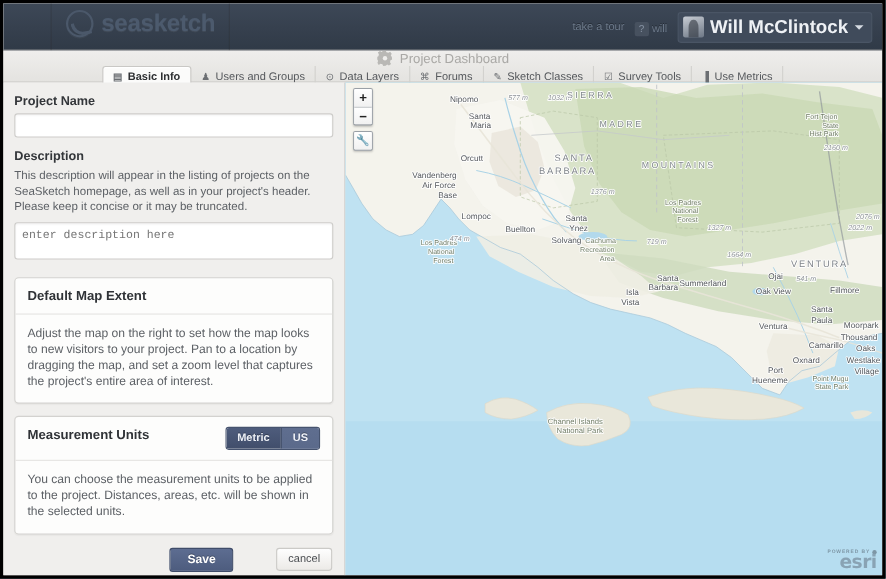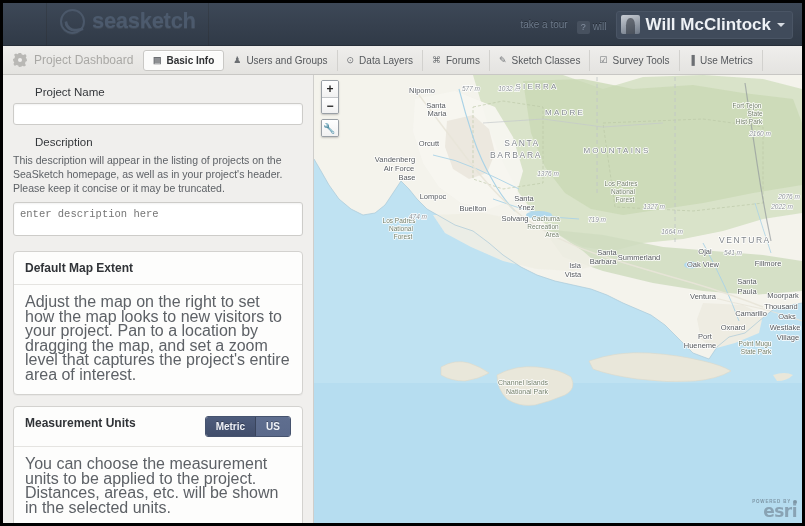--- a/index.html
+++ b/index.html
@@ -95,21 +95,21 @@
     border-left: 4px solid transparent;
     border-right: 4px solid transparent;
     border-top: 4px solid #d6dbe2;
   }
 
   
   .toolbar {
     position: relative; height: 29px;
     background: linear-gradient(180deg,#efeeec 0%, #e4e3e0 100%);
     border-bottom: 1px solid #c8c7c4;
-    display: flex; align-items: center;
+    display: flex; align-items: center; flex-direction: column;
   }
   .dash-title {
     display: flex; align-items: center; gap: 7px;
     padding-left: 10px; width: 140px;
   }
   .gear-icon { width: 14px; height: 14px; position: relative; }
   .gear-icon::before {
     content: "";
     position: absolute; left: 0; top: 0; width: 14px; height: 14px;
     background: #b9b8b5;
@@ -145,23 +145,22 @@
   
   .body { position: relative; height: 448px; display: flex; }
   .panel {
     width: 311px; height: 448px;
     background: #f0efed;
     border-right: 1px solid #cfcecb;
     padding: 11px 10px 0 10px;
     overflow: hidden;
   }
   .field-label {
-    font-size: 11.5px; font-weight: normal; color: #33363a;
+    font-size: 11.5px; font-weight: bold; color: #33363a;
     margin-bottom: 5px;
-    margin-left: 22px;
   }
   .text-input {
     width: 100%; height: 22px;
     background: #fff;
     border: 1px solid #cdccc9;
     border-radius: 3px;
     box-shadow: inset 0 1px 2px rgba(0,0,0,0.055);
     font-size: 11px; color: #33363a;
     padding: 0 6px;
     font-family: "Liberation Sans", sans-serif;
@@ -189,21 +188,21 @@
     margin-top: 11px;
     box-shadow: 0 1px 1px rgba(0,0,0,0.035);
   }
   .card-head {
     display: flex; justify-content: space-between;
     padding: 9px 11px;
     border-bottom: 1px solid #e5e4e1;
   }
   .card-title { font-size: 12px; font-weight: bold; color: #303337; }
   .card-body { padding: 10px 11px 12px 11px; }
-  .card-body p { font-size: 16px; color: #5d6166; line-height: 14.5px; }
+  .card-body p { font-size: 11px; color: #5d6166; line-height: 14.5px; }
 
   .segmented { display: flex; border-radius: 3px; overflow: hidden;
     border: 1px solid #46536e; }
   .seg {
     font-size: 10px; font-weight: bold; color: #eef1f7;
     padding: 4px 10px; cursor: pointer;
     background: linear-gradient(180deg,#4e5c7c,#414e6b);
     text-shadow: 0 -1px 0 rgba(0,0,0,0.3);
   }
   .seg + .seg { border-left: 1px solid #39445c; }

